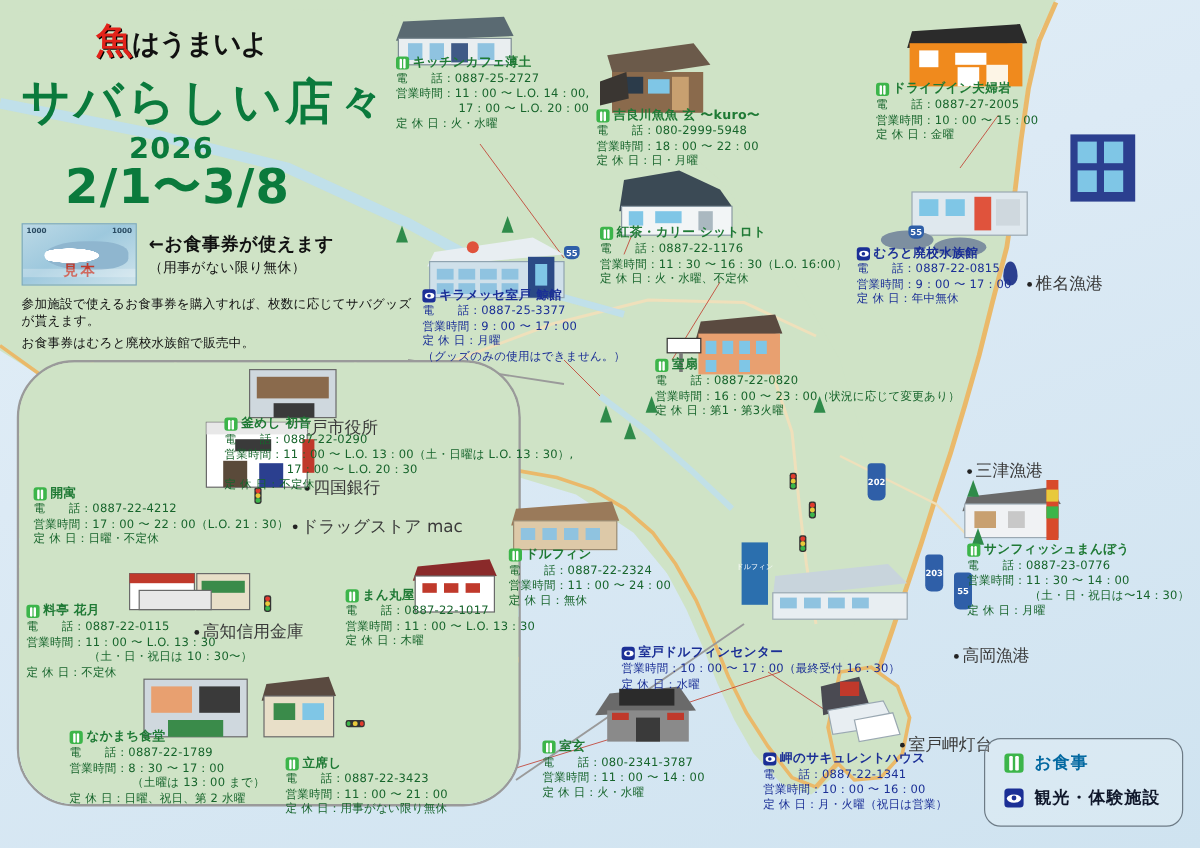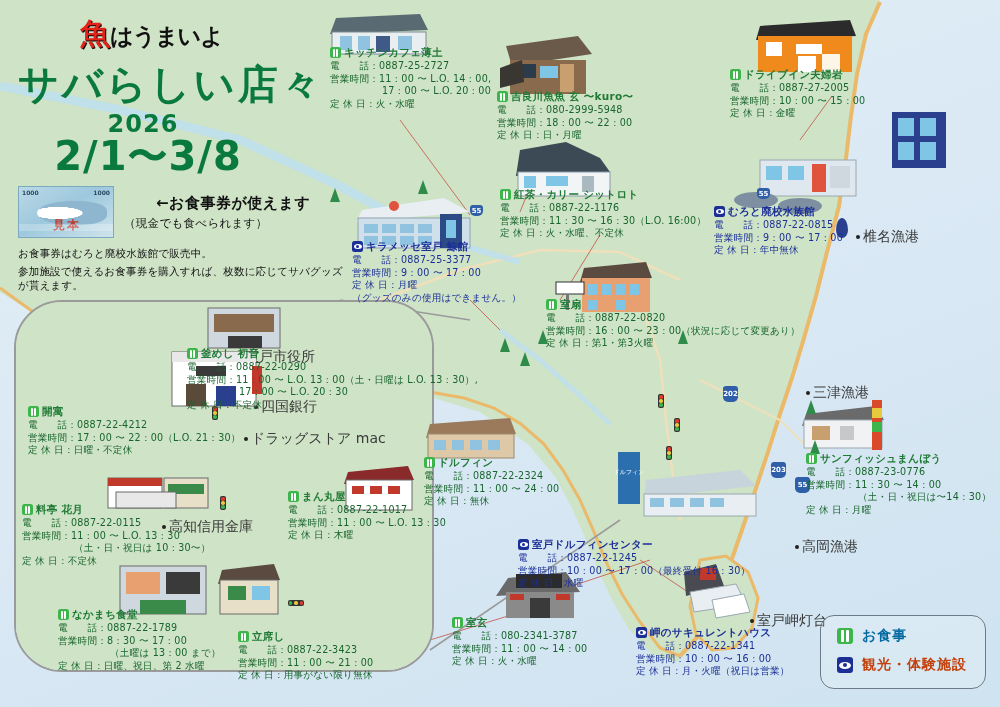--- a/index.html
+++ b/index.html
@@ -87,21 +87,21 @@
     position:absolute; left:18px; top:14px; width:70px; height:24px;
     background:radial-gradient(ellipse at 30% 50%,#fff 0 35%,#8fb6cf 36% 100%);
     border-radius:50% 40% 40% 50%;
   }
   .ticket .mihon {
     position:absolute; left:34px; top:30px; font-size:12px; font-weight:bold;
     color:#c0392b; letter-spacing:2px;
   }
   .ticket .band { position:absolute; left:0; bottom:6px; width:100%; height:7px;
     background:rgba(255,255,255,.25); }
-  .ticket-txt1 { font-size:15px; font-weight:bold; color:#111; letter-spacing:.5px;margin-left:32px; }
+  .ticket-txt1 { font-size:15px; font-weight:bold; color:#111; letter-spacing:.5px; }
   .ticket-txt2 { font-size:11.5px; color:#111; letter-spacing:.3px; margin-top:3px; }
   .note { font-size:10.5px; color:#111; margin-top:9px; letter-spacing:.2px; }
   .note div { margin-bottom:4px; }
 
   
   #inset {
     position:absolute; left:14px; top:300px; width:420px; height:372px;
     border:2px solid #9a9a9a; border-radius:48px;
     background:#cfe3c6; overflow:hidden;
   }
@@ -117,28 +117,28 @@
   .lg-row .lg-bdg { width:16px; height:16px; border-radius:3px; position:relative; flex:0 0 auto; }
   .lg-row .lg-bdg.eat { background:#3cb54a; }
   .lg-row .lg-bdg.eat::before, .lg-row .lg-bdg.eat::after {
     content:""; position:absolute; top:2px; width:2.4px; height:12px; background:#fff; border-radius:1px;
   }
   .lg-row .lg-bdg.eat::before { left:4.2px; }
   .lg-row .lg-bdg.eat::after  { left:9.2px; }
   .lg-row .lg-bdg.see { background:#1b2f96; }
   .lg-row .lg-bdg.see::before { content:""; position:absolute; left:2px; top:4.5px; width:12px; height:7px; background:#fff; border-radius:50%; }
   .lg-row .lg-bdg.see::after  { content:""; position:absolute; left:6px; top:6px; width:4px; height:4px; background:#1b2f96; border-radius:50%; }
-  .lg-txt { font-size:14px; font-weight:bold; color:#c2410c; letter-spacing:1px; }
+  .lg-txt { font-size:14px; font-weight:bold; color:#0f172a; letter-spacing:1px; }
   .lg-txt.g { color:#0369a1; }
 
   
   .place { position:absolute; font-size:14px; color:#3a3a3a; white-space:nowrap; }
   .place .dot { display:inline-block; width:4px; height:4px; background:#222; border-radius:50%; margin-right:3px; vertical-align:middle; }
   .shield {
-    position:absolute; width:15px; height:16px; background:#2f5fa8; color:#fff;
+    position:absolute; width:15px; height:31px; background:#2f5fa8; color:#fff;
     font-size:7px; font-weight:bold; display:flex; align-items:center; justify-content:center;
     border-radius:3px 3px 5px 5px;
   }
   .tree {
     position:absolute; width:0; height:0;
     border-left:5px solid transparent; border-right:5px solid transparent;
     border-bottom:14px solid #2f8b4a;
   }
   .fishmark {
     position:absolute; width:12px; height:20px; background:#2b3f8f;
@@ -219,27 +219,27 @@
     <div class="ticket-row">
       <div class="ticket">
         <span class="corner c1">1000</span>
         <span class="corner c2">1000</span>
         <span class="fishimg"></span>
         <span class="mihon">見本</span>
         <span class="band"></span>
       </div>
       <div>
         <div class="ticket-txt1">←お食事券が使えます</div>
-        <div class="ticket-txt2">（現金でも食べられます）</div>
+        <div class="ticket-txt2">（用事がない限り無休）</div>
       </div>
     </div>
 
     <div class="note">
+      <div>参加施設で使えるお食事券を購入すれば、枚数に応じてサバグッズが貰えます。</div>
       <div>お食事券はむろと廃校水族館で販売中。</div>
-      <div>参加施設で使えるお食事券を購入すれば、枚数に応じてサバグッズが貰えます。</div>
     </div>
   </div>
 
   <div id="inset">
     <div class="ins-sea"></div>
     <svg width="420" height="372" viewBox="0 0 420 372">
       <path d="M0,230 L60,238 L130,252 L200,272 L270,300 L330,330 L390,360 L420,372 L420,372 L0,372 Z" fill="#bfe0f0"></path>
       <path d="M0,200 L70,206 L140,220 L210,242 L280,270 L340,300 L420,340 L420,372 L0,372 Z" fill="#cfeaf7" opacity=".7"></path>
       <path d="M0,150 L80,140 L160,138 L240,146 L300,160 L360,182 L420,210" stroke="#bcdff2" stroke-width="7" fill="none"></path>
       <g stroke="#e8c98c" stroke-width="4" fill="none">
@@ -593,21 +593,20 @@
     <div class="ln"><span class="lbl">電　　話：</span><span>0887-22-2324</span></div>
     <div class="ln"><span class="lbl">営業時間：</span><span>11：00 〜 24：00</span></div>
     <div class="ln"><span class="lbl">定 休 日：</span><span>無休</span></div>
   </div>
 
   <div class="poi sight" style="left:518px; top:498px;margin-top:40px;">
     <div class="nm">
         <span class="bdg see"></span>
         <span>室戸ドルフィンセンター</span>
       </div>
-    <div class="ln"><span class="lbl">電　　話：</span><span>0887-22-1245</span></div>
     <div class="ln"><span class="lbl">営業時間：</span><span>10：00 〜 17：00（最終受付 16：30）</span></div>
     <div class="ln"><span class="lbl">定 休 日：</span><span>水曜</span></div>
   </div>
 
   <div class="poi eat" style="left:452px; top:616px;">
     <div class="nm">
         <span class="bdg eat"></span>
         <span>室玄</span>
       </div>
     <div class="ln"><span class="lbl">電　　話：</span><span>080-2341-3787</span></div>

